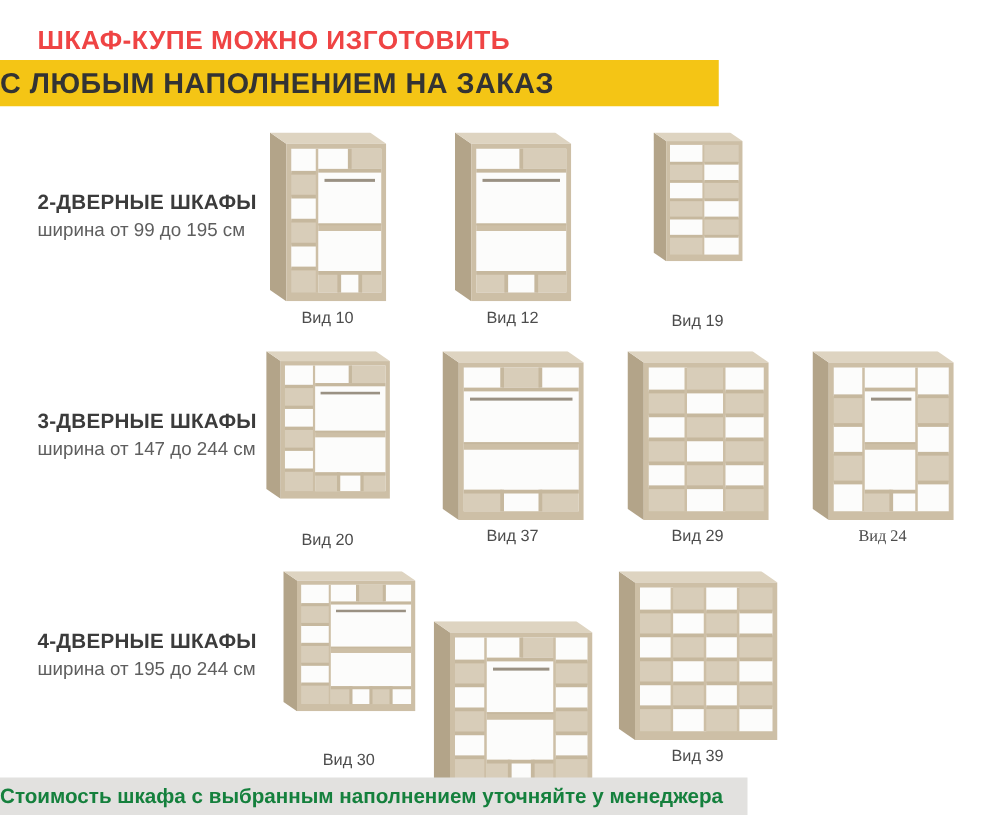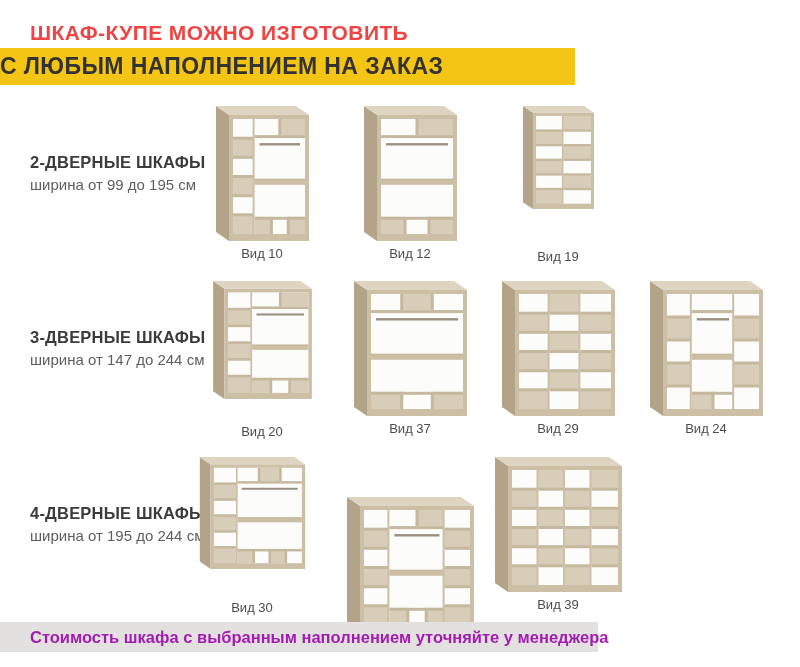--- a/index.html
+++ b/index.html
@@ -35,22 +35,22 @@
   }
   .fig-slot svg { display:block; }
   .cab-caption {
     margin-top:5px; font-size:13px; color:#4c4c4c; text-align:center;
   }
   .footer-bar {
     position:absolute; left:0; top:622px; width:598px; height:30px;
     background:#e2e1df;
   }
   .footer-bar .footer-text {
-    display:block; padding-left:30px; line-height:30px;
-    font-size:16.5px; font-weight:bold; color:#a21caf; white-space:nowrap;
+    display:block; line-height:30px;
+    font-size:16.5px; font-weight:bold; color:#15803d; white-space:nowrap;
   }
 </style>
 </head>
 <body>
 
 <div class="page">
 
   <div class="title">ШКАФ-КУПЕ МОЖНО ИЗГОТОВИТЬ</div>
 
   <div class="subtitle-bar">
@@ -244,21 +244,21 @@
             <rect x="78.4" y="89.7" width="30.6" height="19.2" fill="#fcfcfb"></rect>
             <rect x="78.4" y="108.8" width="30.6" height="19.2" fill="#d8cdb9"></rect>
             <rect x="78.4" y="30.7" width="30.6" height="3.0" fill="#c6b89e"></rect>
             <rect x="78.4" y="49.8" width="30.6" height="3.0" fill="#c6b89e"></rect>
             <rect x="78.4" y="69.0" width="30.6" height="3.0" fill="#c6b89e"></rect>
             <rect x="78.4" y="88.2" width="30.6" height="3.0" fill="#c6b89e"></rect>
             <rect x="78.4" y="107.3" width="30.6" height="3.0" fill="#c6b89e"></rect>
           </svg>
           <div class="cab-caption">Вид 29</div>
         </div>
-        <div class="fig-slot" style="left: 632px;">
+        <div class="fig-slot" style="left: 632px; font-family: Liberation Serif, serif;">
           <svg width="113" height="135" viewBox="0 0 113 135">
             <polygon points="13.0,9.0 13.0,135.0 0.0,126.0 0.0,0.0" fill="#b3a489"></polygon>
             <polygon points="13.0,9.0 113.0,9.0 100.0,0.0 0.0,0.0" fill="#ded4c1"></polygon>
             <rect x="13.0" y="9.0" width="100.0" height="126.0" fill="#cdbfa6"></rect>
             <rect x="17.0" y="13.0" width="24.8" height="23.0" fill="#fcfcfb"></rect>
             <rect x="17.0" y="36.0" width="24.8" height="23.0" fill="#d8cdb9"></rect>
             <rect x="17.0" y="59.0" width="24.8" height="23.0" fill="#fcfcfb"></rect>
             <rect x="17.0" y="82.0" width="24.8" height="23.0" fill="#d8cdb9"></rect>
             <rect x="17.0" y="105.0" width="24.8" height="23.0" fill="#fcfcfb"></rect>
             <rect x="17.0" y="34.5" width="24.8" height="3.0" fill="#c6b89e"></rect>
@@ -289,21 +289,21 @@
         </div>
       </div>
   </section>
 
   <section class="row" style="top:457px">
     <div class="row-label">
       <div class="row-heading">4-ДВЕРНЫЕ ШКАФЫ</div>
       <div class="row-subheading">ширина от 195 до 244 см</div>
     </div>
     <div class="row-figs">
-        <div class="fig-slot" style="left: 178px; gap: 26px;">
+        <div class="fig-slot" style="left: 205px; gap: 26px;">
           <svg width="127" height="135" viewBox="0 0 127 135">
             <polygon points="13.0,9.0 13.0,135.0 0.0,126.0 0.0,0.0" fill="#b3a489"></polygon>
             <polygon points="13.0,9.0 127.0,9.0 114.0,0.0 0.0,0.0" fill="#ded4c1"></polygon>
             <rect x="13.0" y="9.0" width="114.0" height="126.0" fill="#cdbfa6"></rect>
             <rect x="17.0" y="13.0" width="28.6" height="19.2" fill="#fcfcfb"></rect>
             <rect x="17.0" y="32.2" width="28.6" height="19.2" fill="#d8cdb9"></rect>
             <rect x="17.0" y="51.3" width="28.6" height="19.2" fill="#fcfcfb"></rect>
             <rect x="17.0" y="70.5" width="28.6" height="19.2" fill="#d8cdb9"></rect>
             <rect x="17.0" y="89.7" width="28.6" height="19.2" fill="#fcfcfb"></rect>
             <rect x="17.0" y="108.8" width="28.6" height="19.2" fill="#d8cdb9"></rect>

